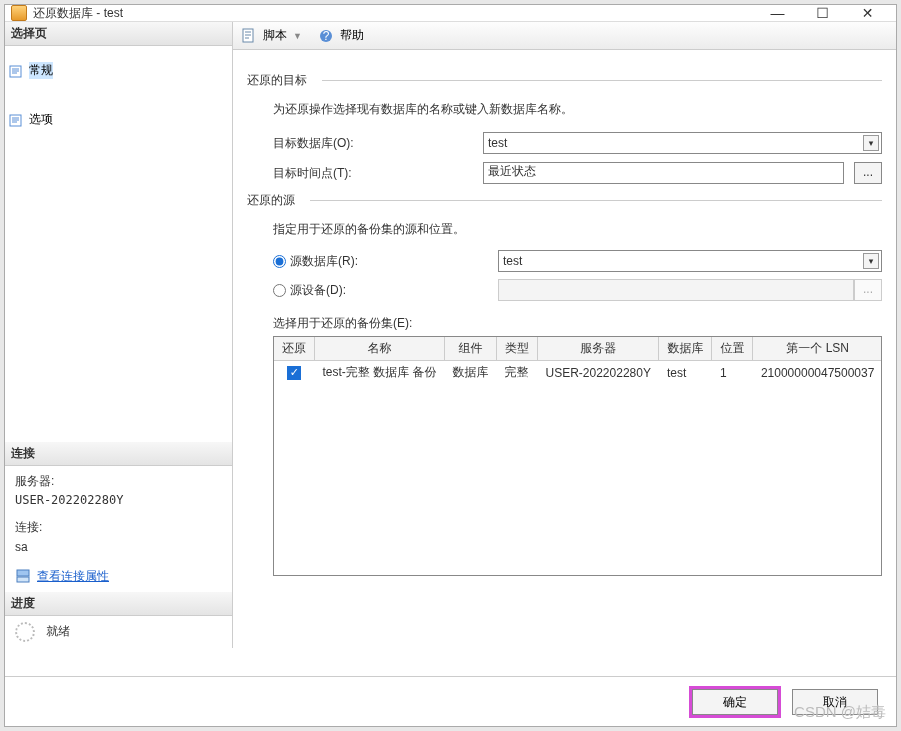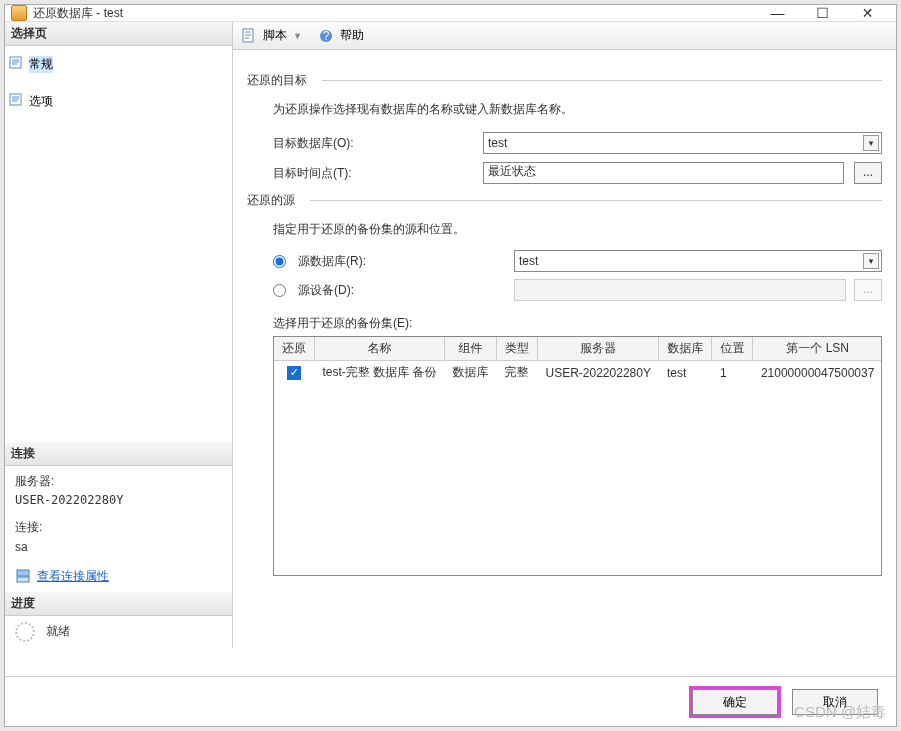--- a/index.html
+++ b/index.html
@@ -6,42 +6,42 @@
 body { margin: 0; background: #e8e8e8; padding: 4px; }
 .window { width: 893px; height: 723px; background: #fff; border: 1px solid #aaa; display: flex; flex-direction: column; position: relative; }
 .titlebar { height: 16px; background: #fff; border-bottom: 1px solid #ddd; display: flex; align-items: center; padding: 8px 6px; }
 .titlebar .icon { width: 16px; height: 16px; background: linear-gradient(#ffd27a,#e79a2b); border: 1px solid #c27a1b; border-radius: 2px; margin-right: 6px; }
 .titlebar .title { flex: 1; color: #333; }
 .titlebar .btns { display: flex; }
 .titlebar .wbtn { width: 45px; height: 28px; display: flex; align-items: center; justify-content: center; font-size: 14px; color: #333; }
 .content { flex: 1; display: flex; overflow: hidden; }
 .sidebar { width: 228px; border-right: 1px solid #ccc; display: flex; flex-direction: column; background: #fff; }
 .sb-header { background: linear-gradient(#f7f7f7,#e4e4e4); border-bottom: 1px solid #ccc; padding: 3px 6px; font-weight: bold; color: #333; }
-.sb-item { padding: 10px 4px; display: flex; align-items: flex-start; gap: 4px; }
+.sb-item { padding: 16px 4px; display: flex; align-items: flex-end; gap: 4px; }
 .sb-item.selected span.txt { background: #cde6ff; }
 .sb-flex { flex: 1; }
 .conn-block { padding: 6px 10px; color: #333; line-height: 1.6; }
 .conn-link { color: #1a5fcc; text-decoration: underline; }
 .spinner { width: 20px; height: 20px; border: 2px dotted #bbb; border-radius: 50%; display: inline-block; vertical-align: middle; margin-right: 8px; }
 .main { flex: 1; display: flex; flex-direction: column; overflow: hidden; }
 .toolbar { height: 28px; background: linear-gradient(#fdfdfd,#ececec); border-bottom: 1px solid #ccc; display: flex; align-items: center; padding: 0 8px; gap: 6px; }
 .tb-ic { width: 16px; height: 16px; display: inline-block; }
 .tb-sep { color: #888; }
 .main-body { flex: 1; padding: 14px 14px 4px 14px; overflow: auto; color: #333; }
 .fieldset-label { display: flex; align-items: center; gap: 15px; margin: 8px 0 12px 0; }
 .fieldset-label .line { flex: 1; height: 1px; background: #ccc; }
 .indent { margin-left: 26px; }
 .row { display: flex; align-items: center; margin: 8px 0; gap: 10px; }
 .row label { width: 200px; }
 .combo { flex: 1; border: 1px solid #888; height: 22px; display: flex; align-items: center; padding: 0 4px; background: #fff; position: relative; font-family: SimSun, monospace; }
 .combo .arrow { position: absolute; right: 2px; top: 2px; width: 16px; height: 16px; border: 1px solid #999; background: #f4f4f4; display: flex; align-items: center; justify-content: center; font-size: 9px; }
 .textbox { flex: 1; border: 1px solid #888; height: 22px; padding: 0 4px; background: #fff; font-family: SimSun, monospace; }
 .dots-btn { width: 28px; height: 22px; border: 1px solid #888; background: #f4f4f4; text-align: center; line-height: 18px; }
 .dots-btn.disabled { border-color: #ccc; color: #aaa; background: #fafafa; }
-.radio-row { display: flex; align-items: center; margin: 7px 0; gap: 8px; }
+.radio-row { display: flex; align-items: center; margin: 7px 0; gap: 0; }
 input[type=radio] { margin: 0 4px 0 0; accent-color: #1a6fd6; }
 .radio-label { width: 208px; }
 .grid-wrap { border: 1px solid #888; height: 240px; overflow: auto; margin-top: 4px; background: #fff; }
 table { border-collapse: collapse; width: 100%; font-family: SimSun, monospace; }
 th { background: #f4f4f4; border: 1px solid #ccc; border-top: none; padding: 3px 8px; text-align: center; font-weight: normal; white-space: nowrap; }
 th:first-child { border-left: none; }
 td { padding: 3px 8px; white-space: nowrap; }
 td.center { text-align: center; }
 .checkbox { width: 14px; height: 14px; background: #1a6fd6; border: 1px solid #1a6fd6; display: inline-flex; align-items: center; justify-content: center; color: #fff; font-size: 11px; line-height: 1; }
 .footer { height: 50px; border-top: 1px solid #ccc; display: flex; align-items: center; justify-content: flex-end; padding: 0 18px; gap: 14px; margin-top: 28px; }

